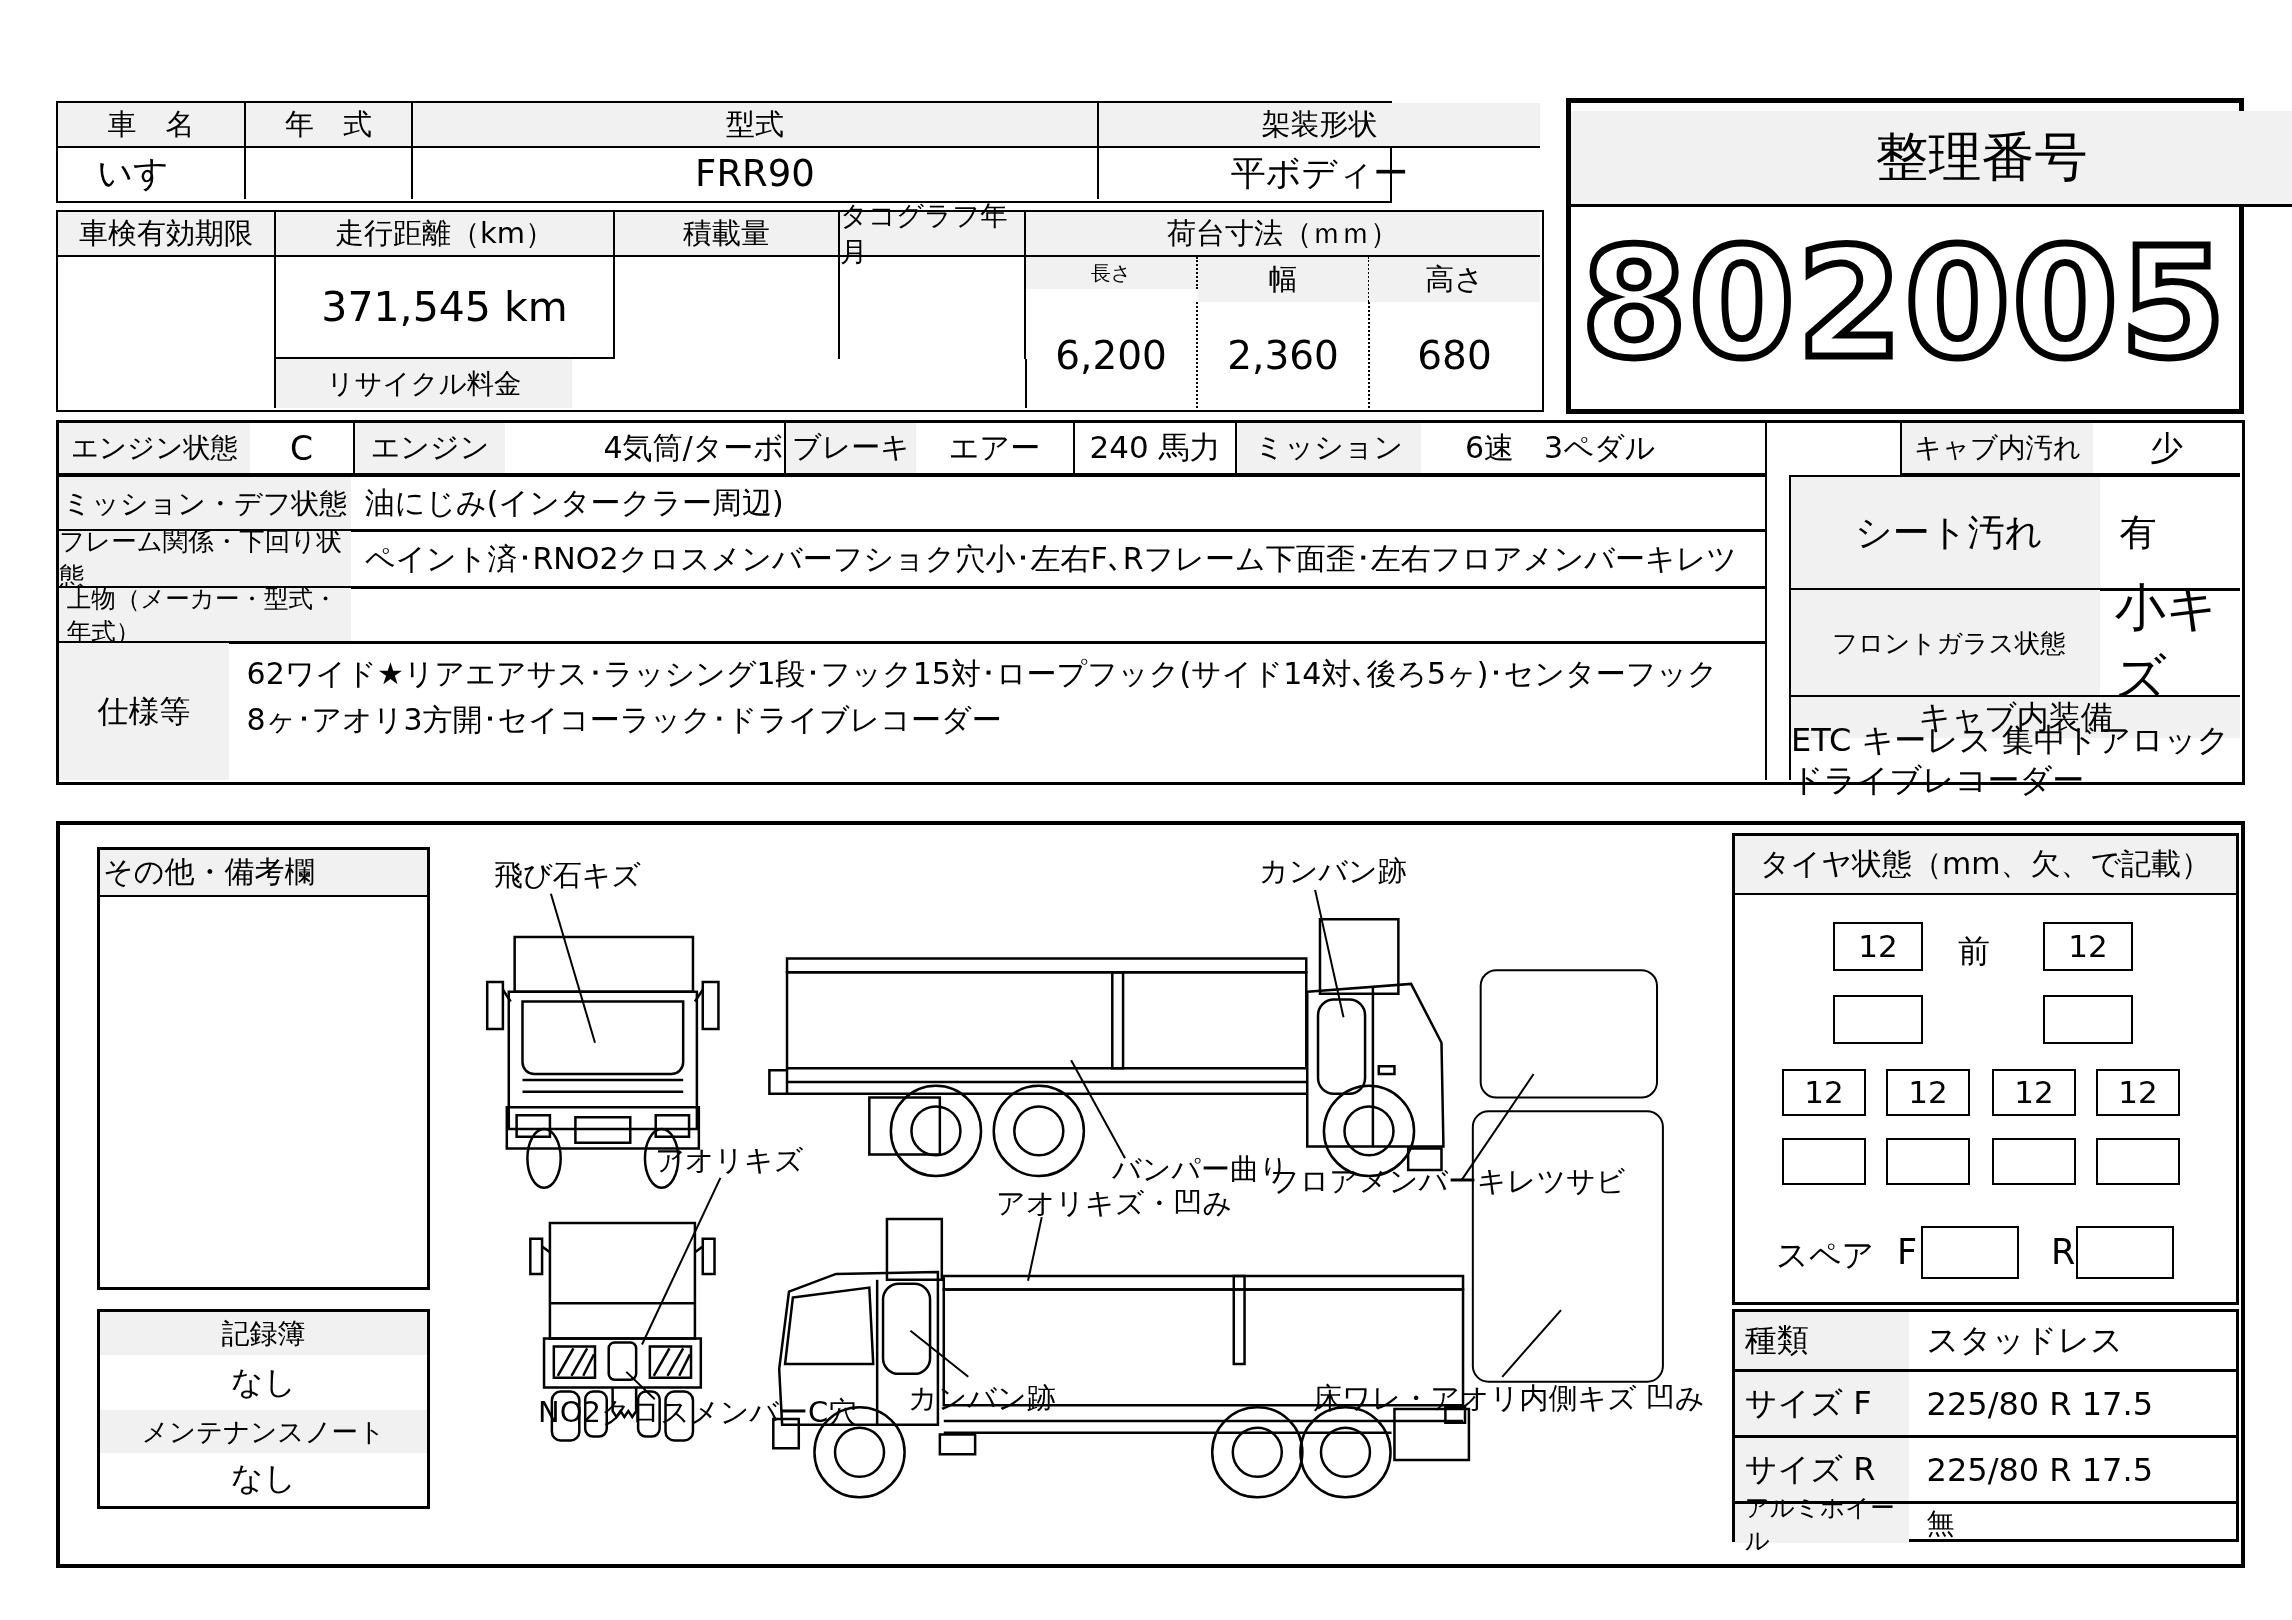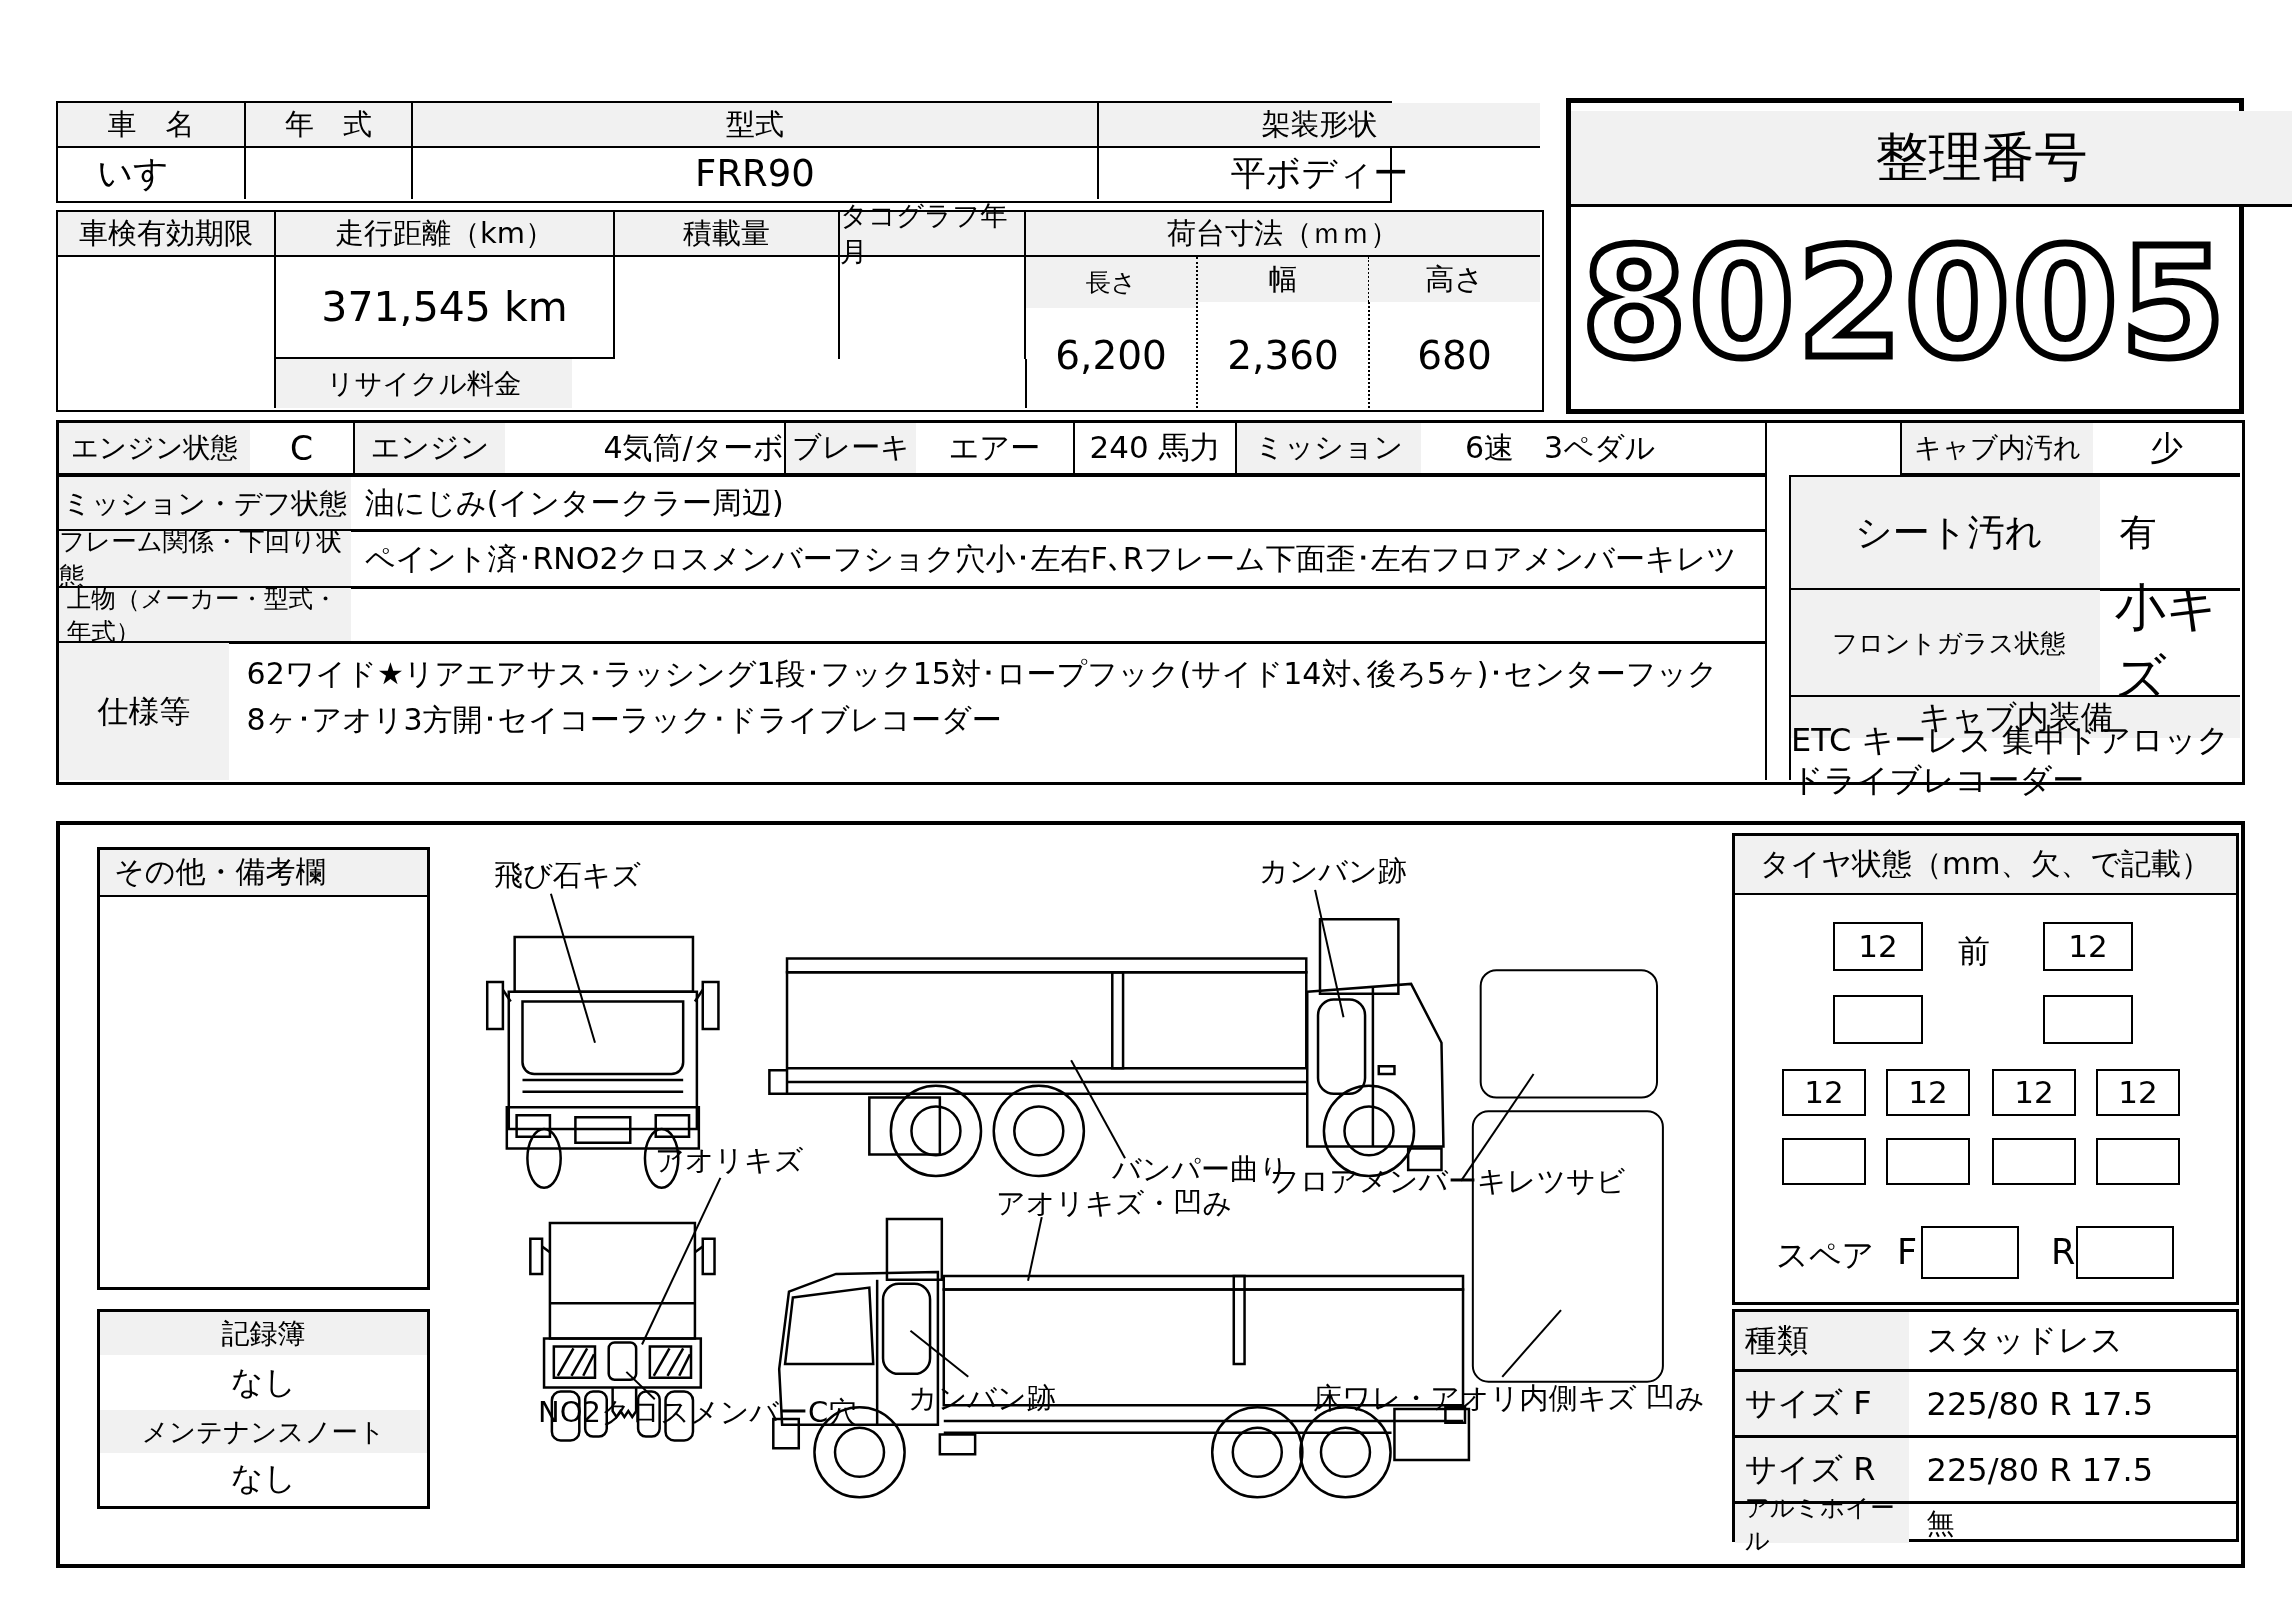--- a/index.html
+++ b/index.html
@@ -79,21 +79,21 @@
     <div class="abs cell br bb" style="left:218px;top:45px;width:339px;height:102px;font-size:41px;">
         <span>371,545 km</span>
       </div>
     <div class="abs br" style="left:557px;top:45px;width:225px;height:102px;"></div>
     <div class="abs br" style="left:782px;top:45px;width:186px;height:102px;"></div>
     <div class="abs cell sh" style="left:218px;top:147px;width:296px;height:49px;font-size:27.4px;">
         <span>リサイクル料金</span>
       </div>
     <div class="abs br" style="left:557px;top:147px;width:412px;height:49px;"></div>
 
-    <div class="abs cell sh dr" style="left:968px;top:45px;width:172px;height:51px;font-size:25px;">
+    <div class="abs cell sh dr" style="left:968px;top:45px;width:172px;height:32px;font-size:20px;">
         <span>長さ</span>
       </div>
     <div class="abs cell sh dr" style="left:1140px;top:45px;width:172px;height:45px;font-size:29px;">
         <span>幅</span>
       </div>
     <div class="abs cell sh" style="left:1311px;top:45px;width:171px;height:45px;font-size:29px;">
         <span>高さ</span>
       </div>
     <div class="abs cell dr" style="left:968px;top:90px;width:172px;height:106px;font-size:39px;">
         <span>6,200</span>
@@ -202,21 +202,21 @@
         </div>
       <div class="cell" style="width:100%;height:44px;font-size:32px;text-align:left;line-height:1.25;">
           <span>ETC キーレス 集中ドアロック ドライブレコーダー</span>
         </div>
     </div>
   </div>
 
   <div class="abs" style="left:56px;top:821px;width:2189px;height:747px;border:4.9px solid #000;">
 
     <div class="abs" style="left:37px;top:21.6px;width:333px;height:443px;border:3.9px solid #000;">
-      <div class="cell sh left" style="width:100%;height:47px;border-bottom:2px solid #000;font-size:30px;padding-left:14px;">
+      <div class="cell sh left" style="width:100%;height:47px;border-bottom:2px solid #000;font-size:30px;padding-left:3px;">
           <span>その他・備考欄</span>
         </div>
     </div>
 
     <div class="abs" style="left:37px;top:484px;width:333px;height:200px;border:3.9px solid #000;">
       <div class="cell sh" style="width:100%;height:43px;font-size:28px;">
           <span>記録簿</span>
         </div>
       <div class="cell" style="width:100%;height:55px;font-size:32px;">
           <span>なし</span>

